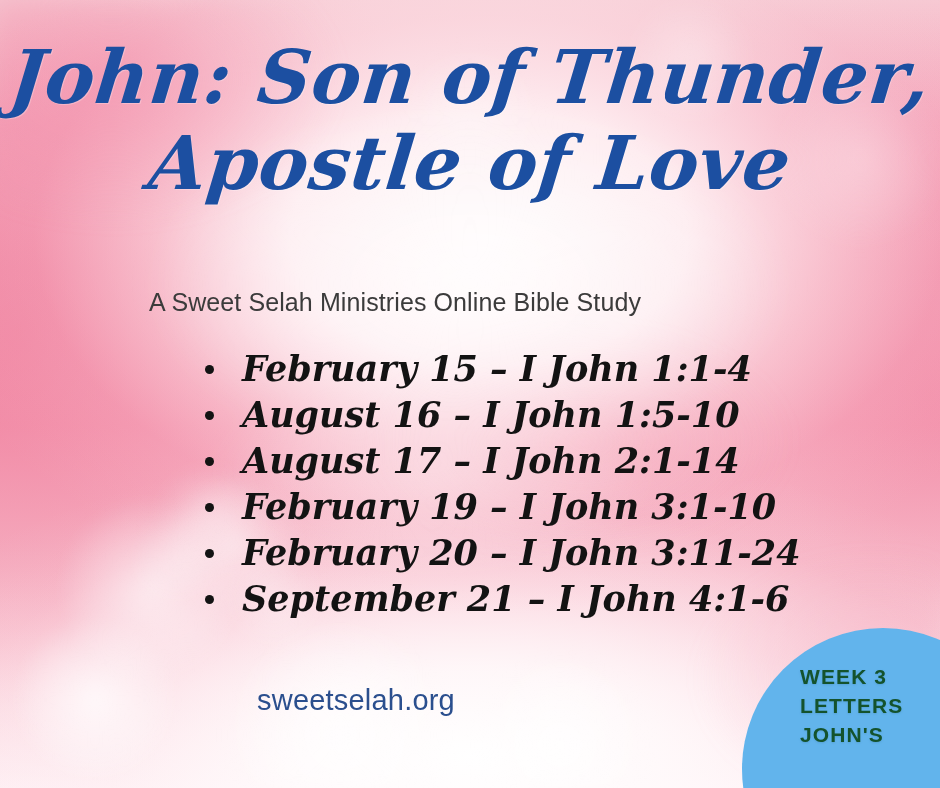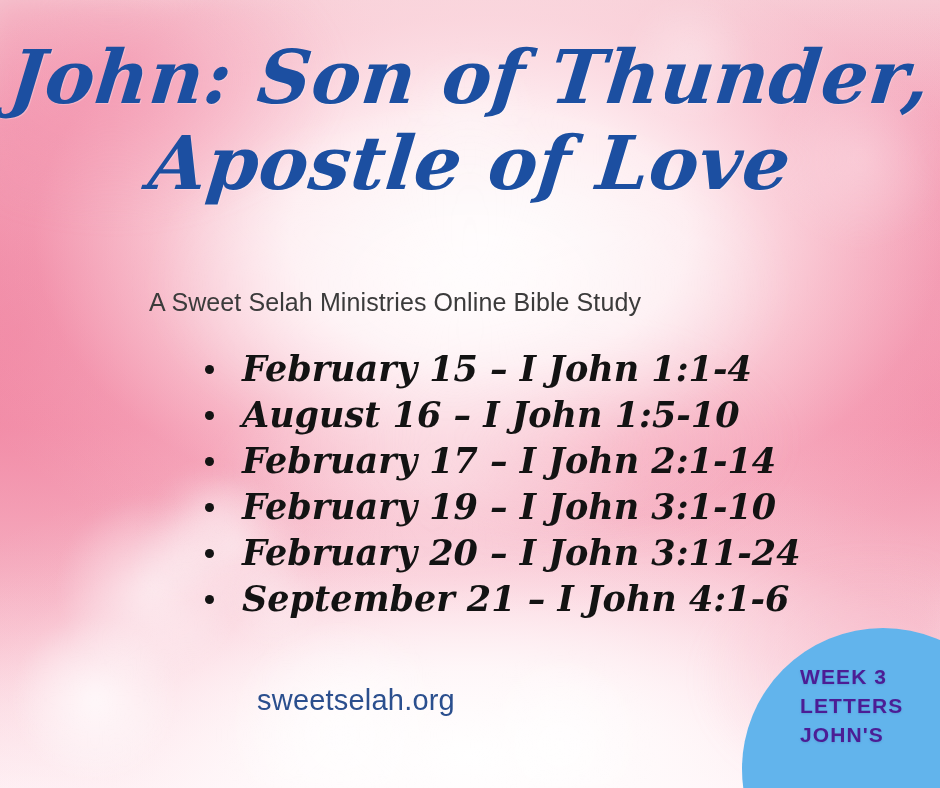--- a/index.html
+++ b/index.html
@@ -196,21 +196,21 @@
     box-shadow: 0 0 0 0 rgba(0,0,0,0);
   }
   .week-badge-text {
     position: absolute;
     left: 58px;
     top: 34px;
     font-family: "Liberation Sans", sans-serif;
     font-size: 21px;
     font-weight: 700;
     line-height: 29px;
-    color: #4c1d95;
+    color: #14532d;
     letter-spacing: 1.1px;
     text-shadow: 0 1px 2px rgba(70,140,190,0.45);
   }
   .week-badge-text div { white-space: nowrap; }
 </style>
 </head>
 <body>
 
 <div class="poster">
 
@@ -233,21 +233,21 @@
       <li class="schedule-item">
         <span class="bullet-dot"></span>
         <span class="schedule-text">February 15 – I John 1:1-4</span>
       </li>
       <li class="schedule-item">
         <span class="bullet-dot"></span>
         <span class="schedule-text">August 16 – I John 1:5-10</span>
       </li>
       <li class="schedule-item">
         <span class="bullet-dot"></span>
-        <span class="schedule-text">February 17 – I John 2:1-14</span>
+        <span class="schedule-text">August 17 – I John 2:1-14</span>
       </li>
       <li class="schedule-item">
         <span class="bullet-dot"></span>
         <span class="schedule-text">February 19 – I John 3:1-10</span>
       </li>
       <li class="schedule-item">
         <span class="bullet-dot"></span>
         <span class="schedule-text">February 20 – I John 3:11-24</span>
       </li>
       <li class="schedule-item">

